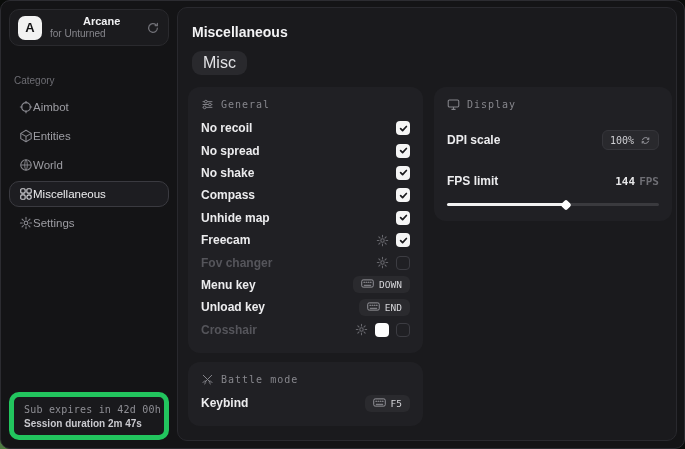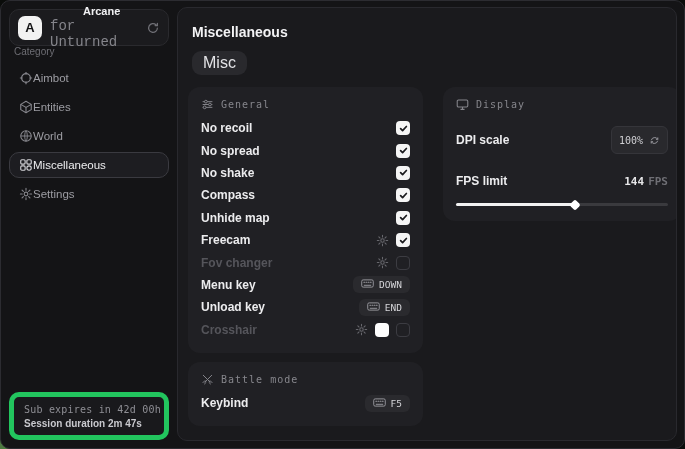--- a/index.html
+++ b/index.html
@@ -13,24 +13,24 @@
     border-radius:10px; overflow:hidden; display:flex; }
 
   
   .sidebar { width:176px; flex:0 0 176px; display:flex; flex-direction:column; padding:8px; }
   .brand-card { display:flex; align-items:center; gap:8px; background:#1b1b1e;
     border:1px solid #2a2a2e; border-radius:10px; padding:6px 8px; height:37px; }
   .avatar { width:24px; height:24px; border-radius:7px; background:#f2f2f2; color:#141416;
     font-weight:700; font-size:13px; display:flex; align-items:center; justify-content:center; }
   .brand-text { flex:1; line-height:1.15; }
   .brand-name { font-size:11px; font-weight:700; color:#f0f0f2;margin-left:33px; }
-  .brand-sub { font-size:14px; color:#85858b;font-family:Liberation Mono, monospace; }
+  .brand-sub { font-size:10px; color:#85858b; }
   .brand-icon { color:#6f6f75; width:14px; height:14px; }
 
-  .category-label { font-size:10px; color:#6d6d73; margin:0 0 8px 5px; }
+  .category-label { font-size:10px; color:#6d6d73; margin:29px 0 8px 5px; }
 
   .nav { display:flex; flex-direction:column; gap:3px; }
   .nav-item { display:flex; align-items:center; height:26px; padding:0 9px;
     border:1px solid transparent; border-radius:10px; color:#9d9da3; cursor:default; }
   .nav-item .nav-icon { width:14px; height:14px; color:#84848a; display:flex; }
   .nav-item .nav-label { font-size:11.5px; }
   .nav-item.active { background:#1d1d21; border-color:#3a3a40; color:#ededef; }
   .nav-item.active .nav-icon { color:#d4d4d8; }
 
   .side-footer { margin-top:auto; background:#19191c; border:5px solid #22c55e;
@@ -38,21 +38,21 @@
   .sub-line { font-size:10px; color:#8f8f95; letter-spacing:.2px; white-space:nowrap; }
   .sess-line { font-size:10px; color:#c9c9ce; font-weight:700; margin-top:3px; white-space:nowrap; }
 
   
   .main { position:relative; flex:1; margin:6px 7px 7px 0; background:#1a1a1d;
     border:1px solid #29292e; border-radius:10px; padding:12px 10px; overflow:hidden; }
   .page-title { font-size:14px; font-weight:700; color:#f2f2f4; margin:4px 0 0 4px; }
   .tabs { margin:11px 0 0 4px; display:flex; gap:6px; }
   .tab { background:#29292d; color:#e3e3e6; font-size:16px; padding:3px 11px; border-radius:9px; }
 
-  .columns { display:flex; gap:20px; margin-top:12px; align-items:flex-start; }
+  .columns { display:flex; gap:11px; margin-top:12px; align-items:flex-start; }
   .col-left { width:235px; flex:0 0 235px; display:flex; flex-direction:column; gap:9px; }
   .col-right { width:238px; flex:0 0 238px; }
 
   .card { background:#202024; border-radius:12px; padding:11px 13px 12px; }
   .card-header { display:flex; align-items:center; gap:7px; color:#86868c;
     font-size:10px; letter-spacing:1px; margin-bottom:6px; }
   .card-header .hdr-icon { width:13px; height:13px; display:flex; color:#86868c; }
 
   .setting-row { display:flex; align-items:center; height:22.4px; }
   .setting-label { font-size:12px; font-weight:600; color:#ececee; flex:1; }
@@ -69,21 +69,21 @@
   .swatch { width:14px; height:14px; border-radius:4px; }
 
   .key-badge { display:flex; gap:5px; background:#2a2a2e;
     border-radius:6px; padding:3px 8px; color:#d6d6da; font-size:9.5px; }
   .key-badge .kb-icon { width:13px; height:9px; color:#9a9aa0; display:flex; }
 
   
   .disp-row { display:flex; align-items:center; height:24px; margin-top:17px; }
   .disp-label { flex:1; font-size:12px; font-weight:600; color:#ececee; }
   .select-box { display:flex; align-items:center; gap:6px; background:#29292d;
-    border:1px solid #35353a; border-radius:6px; height:28px; padding:0 7px;
+    border:1px solid #35353a; border-radius:6px; height:20px; padding:0 7px;
     color:#cfcfd3; font-size:10px; }
   .select-box .sel-icon { width:11px; height:11px; color:#9a9aa0; display:flex; }
   .fps-value { font-size:11px; }
   .fps-num { color:#e6e6e8; font-weight:700; }
   .fps-unit { color:#6f6f75; font-weight:700; margin-left:4px; }
   .slider { position:relative; height:10px; margin-top:6px; }
   .slider-track { position:absolute; top:4px; left:0; right:0; height:3px;
     background:#3a3a3e; border-radius:2px; }
   .slider-fill { position:absolute; top:4px; left:0; height:3px;
     background:#f2f2f2; border-radius:2px; }

